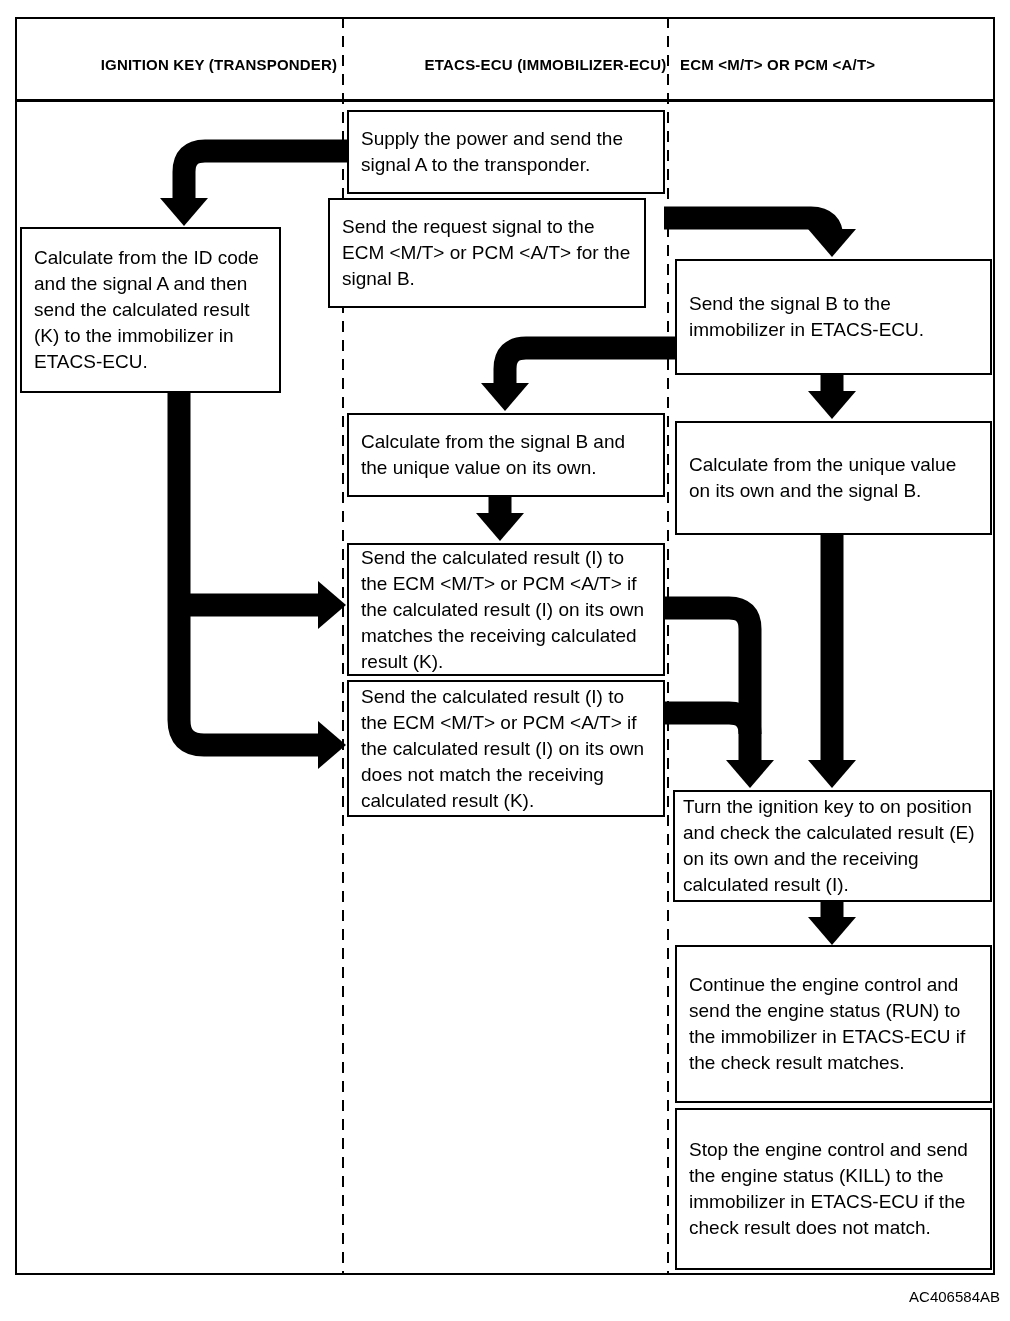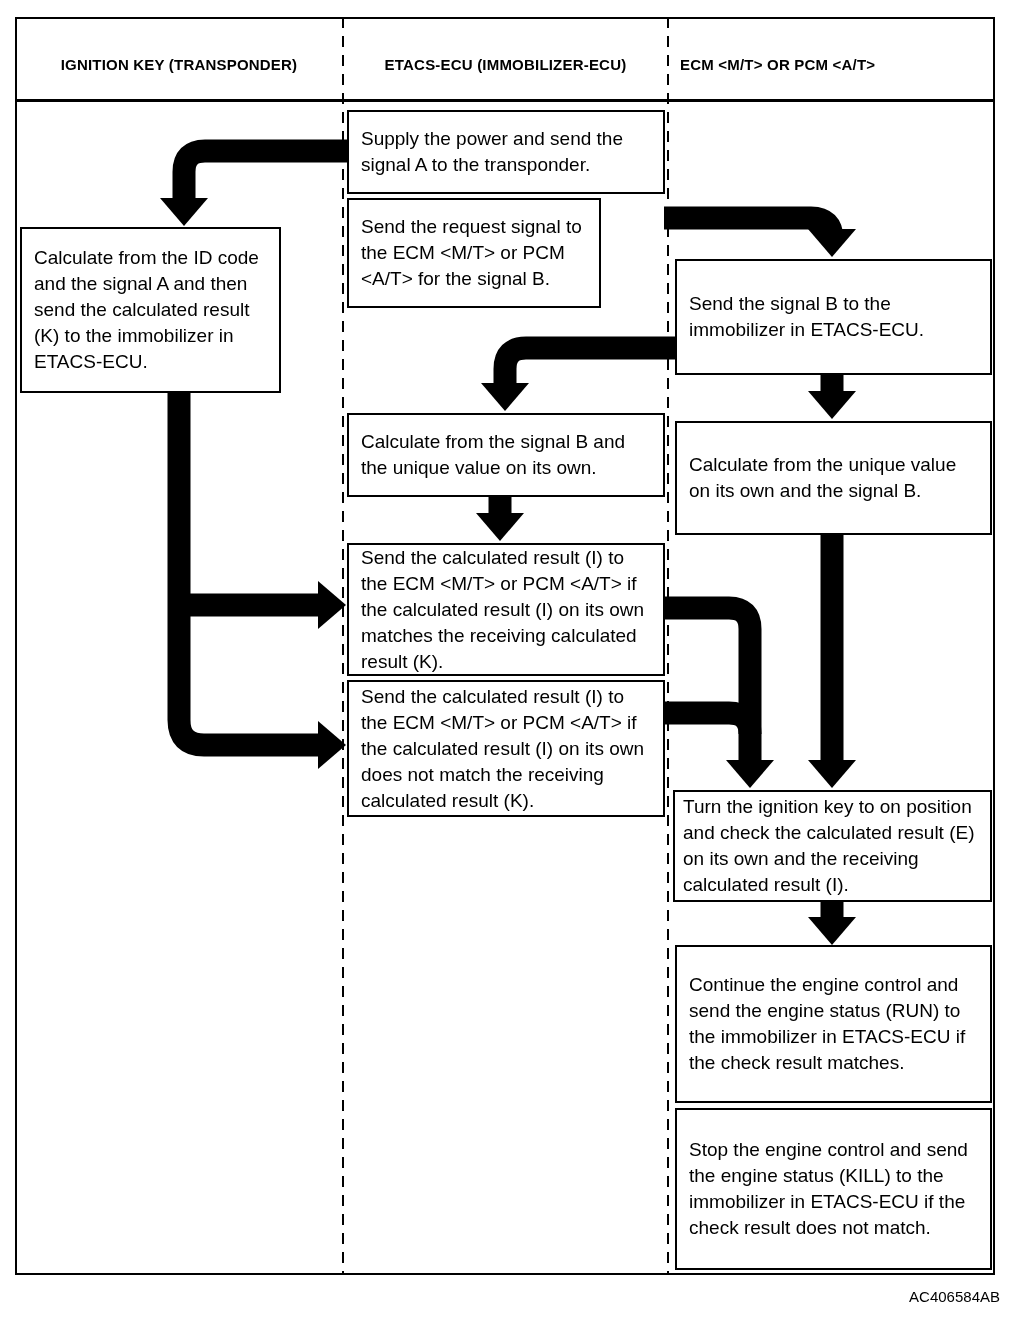--- a/index.html
+++ b/index.html
@@ -21,21 +21,21 @@
   }
   .divider{
     position:absolute;top:17px;width:2px;height:1258px;z-index:1;
     background:repeating-linear-gradient(to bottom,#000 0 11px,transparent 11px 19px);
   }
   .hdr{
     position:absolute;top:44px;height:40px;z-index:4;
     display:flex;align-items:center;
     font-weight:bold;font-size:15px;letter-spacing:0.2px;
   }
-  .hdr.center{justify-content:center;text-align:center;}
+  .hdr.center{justify-content:center;text-align:center;padding-left:40px;}
   .arrows{position:absolute;left:0;top:0;z-index:2;}
   .box{
     position:absolute;background:#fff;border:2px solid #000;box-sizing:border-box;
     display:flex;align-items:center;
     font-size:19px;line-height:26px;
     padding:12px 12px;z-index:3;
   }
   .figcode{
     position:absolute;left:700px;top:1288px;width:300px;z-index:4;
     text-align:right;font-weight:normal;font-size:15px;
@@ -79,21 +79,21 @@
       <polygon points="318,581 318,629 346,605"></polygon>
       <polygon points="318,721 318,769 346,745"></polygon>
       <polygon points="726,760 774,760 750,788"></polygon>
       <polygon points="808,760 856,760 832,788"></polygon>
       <polygon points="808,917 856,917 832,945"></polygon>
     </g>
   </svg>
 
   <div class="box" style="left:347px;top:110px;width:318px;height:84px">Supply the power and send the signal A to the transponder.</div>
 
-  <div class="box" style="left:347px;top:198px;width:254px;height:110px">Send the request signal to the ECM &lt;M/T&gt; or PCM &lt;A/T&gt; for the signal B.</div>
+  <div class="box" style="left:328px;top:198px;width:318px;height:110px">Send the request signal to the ECM &lt;M/T&gt; or PCM &lt;A/T&gt; for the signal B.</div>
 
   <div class="box" style="left:20px;top:227px;width:261px;height:166px">Calculate from the ID code and the signal A and then send the calculated result (K) to the immobilizer in ETACS-ECU.</div>
 
   <div class="box" style="left:675px;top:259px;width:317px;height:116px">Send the signal B to the immobilizer in ETACS-ECU.</div>
 
   <div class="box" style="left:675px;top:421px;width:317px;height:114px">Calculate from the unique value on its own and the signal B.</div>
 
   <div class="box" style="left:347px;top:413px;width:318px;height:84px">Calculate from the signal B and the unique value on its own.</div>
 
   <div class="box" style="left:347px;top:543px;width:318px;height:133px">Send the calculated result (I) to the ECM &lt;M/T&gt; or PCM &lt;A/T&gt; if the calculated result (I) on its own matches the receiving calculated result (K).</div>

